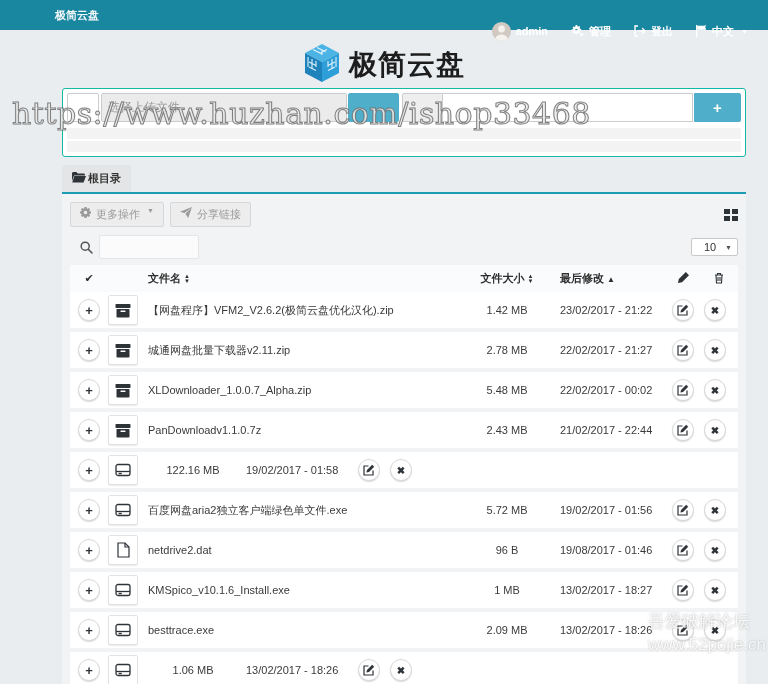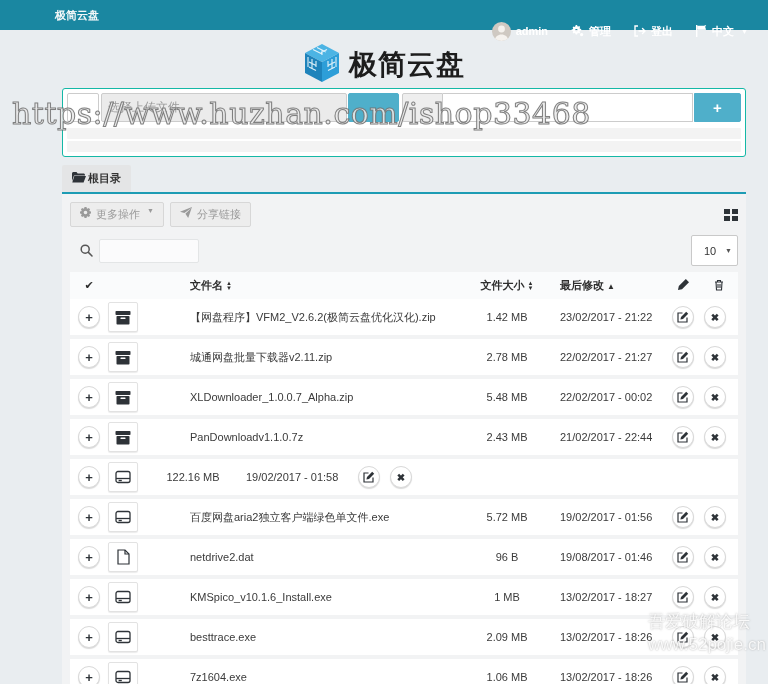--- a/index.html
+++ b/index.html
@@ -60,30 +60,30 @@
   .toolbar { display:flex; align-items:center; padding:2px 0 6px; }
   .tb-btn { display:inline-flex; align-items:flex-start; gap:5px; background:#ededed;
     border:1px solid #d7d7d7; color:#9a9a9a; font-size:11px; padding:4px 9px;
     border-radius:2px; margin-right:6px; cursor:pointer; }
   .grid-ico { margin-left:auto; display:grid; grid-template-columns:6px 6px; gap:2px; cursor:pointer; }
   .grid-ico i { width:6px; height:5px; background:#2e3338; display:block; }
   .search-row { display:flex; align-items:center; padding:2px 0 6px; }
   .search-ico { margin:0 6px 0 10px; display:flex; }
   .search-input { width:100px; height:24px; background:#fbfbfc; border:1px solid #e3e5e6;
     border-radius:2px; outline:none; padding:0 5px; }
-  .page-select { margin-left:auto; width:47px; height:31px; background:#fff; border:1px solid #c9c9c9;
+  .page-select { margin-left:auto; width:47px; height:18px; background:#fff; border:1px solid #c9c9c9;
     border-radius:2px; display:flex; align-items:center; justify-content:space-between;
     padding:0 5px 0 12px; font-size:11px; color:#333; cursor:pointer; }
   .page-select .sel-caret { font-size:7px; color:#555; }
   
   .thead { display:flex; align-items:center; background:#fafbfc; padding:6px 10px 6px 0;
     font-size:11px; font-weight:bold; color:#2e2e2e; }
   .col-plus { width:38px; text-align:center; flex:none; }
   .col-icon { width:40px; flex:none; }
-  .col-name { flex:1; min-width:0; text-align:left;margin-left:42px; }
+  .col-name { flex:1; min-width:0; text-align:left; }
   .col-size { width:90px; flex:none; text-align:center; }
   .col-date { width:118px; flex:none; text-align:left; padding-left:8px; }
   .col-act  { width:58px; flex:none; display:flex; justify-content:space-between; padding:0 2px; }
   .sort { display:inline-flex; flex-direction:column; font-size:6px; line-height:5px;
     margin-left:3px; color:#2e2e2e; vertical-align:middle; }
   .sort-up { font-size:8px; margin-left:3px; }
   .rows { }
   .frow { display:flex; align-items:center; background:#fff; height:36px; margin-bottom:4px;
     padding-right:10px; }
   .circle-btn { width:22px; height:22px; border-radius:50%; background:#fff; border:1px solid #d9d9d9;
@@ -592,23 +592,20 @@
         <span class="fi fi-drive show">
           <svg width="16" height="14" viewBox="0 0 16 14" fill="none" stroke="#2e3338" stroke-width="1.3">
                   <rect x="1" y="1.5" width="14" height="11" rx="2"></rect>
                   <path d="M1 8.5h14"></path>
                   <rect x="3.6" y="9.8" width="3.2" height="1.4" fill="#2e3338" stroke="none"></rect>
                 </svg>
         </span>
 
       </button>
     </span>
-    <span class="col-name">
-            <a class="fname">7z1604.exe</a>
-          </span>
     <span class="col-size fsize">1.06 MB</span>
     <span class="col-date fdate">13/02/2017 - 18:26</span>
     <span class="col-act">
       <button class="circle-btn">
         <svg width="12" height="12" viewBox="0 0 12 12" fill="none" stroke="#2e3338" stroke-width="1.2">
                 <path d="M10 6.5V11H1V2h4.5"></path>
                 <path d="M9.2 .8l2 2L6 8l-2.6.6L4 6z" fill="#2e3338" stroke="none"></path>
               </svg>
       </button>
       <button class="circle-btn">

